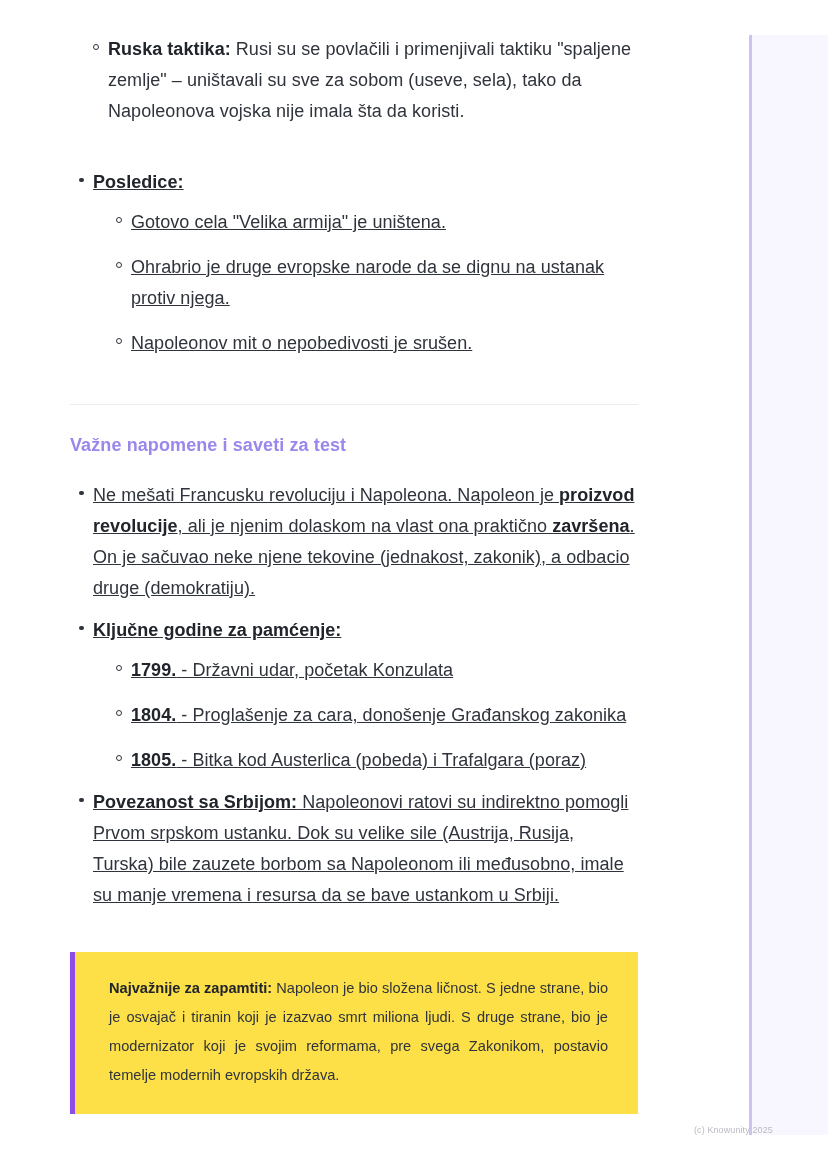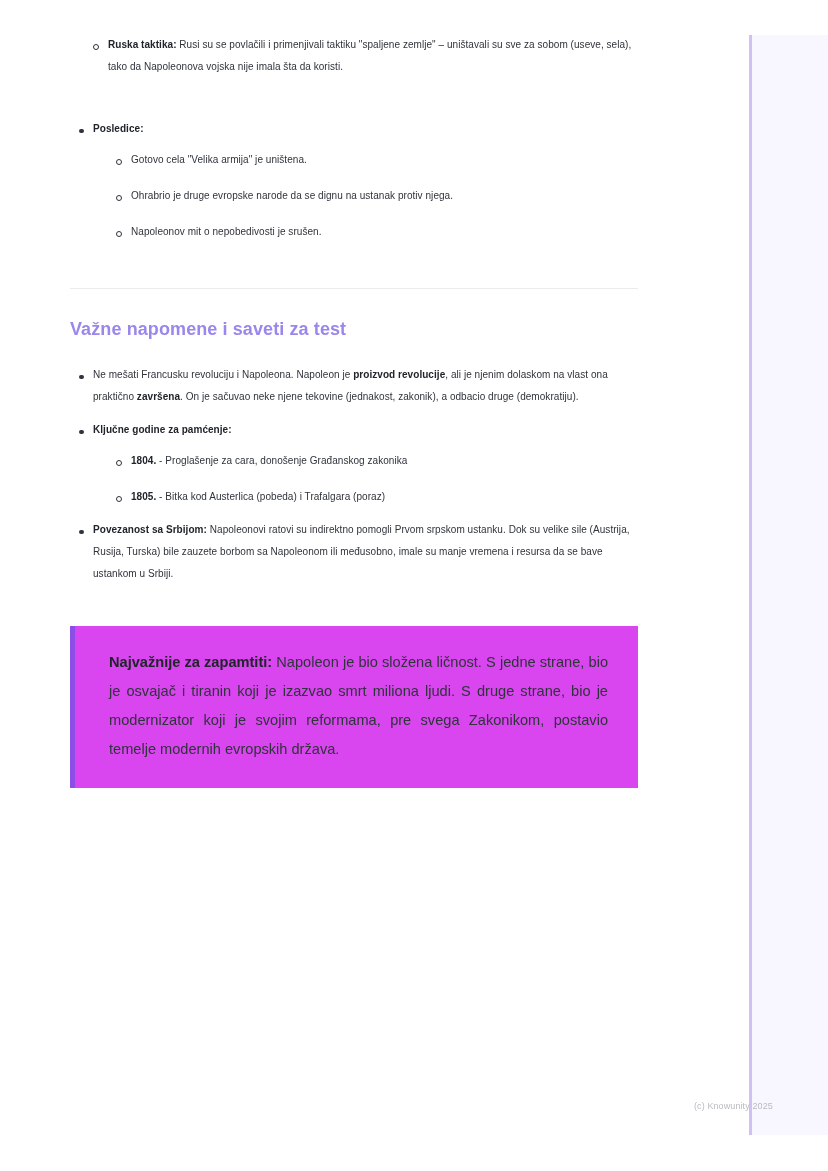--- a/index.html
+++ b/index.html
@@ -48,30 +48,31 @@
   }
 
   ul.lv1, ul.lv2 {
     margin: 0;
     padding: 0;
     list-style: none;
   }
 
   li.item {
     position: relative;
-    font-size: 10px;
-    line-height: 22px;
+    font-size: 18px;
+    line-height: 31px;
     color: #2f333b;
     letter-spacing: 0.05px;
   }
 
   
   ul.lv1 > li.item {
     padding-left: 23px;
     margin-bottom: 11px;
+    text-decoration: underline;
   }
   ul.lv1 > li.item::before {
     content: "";
     position: absolute;
     left: 9px;
     top: 10.5px;
     width: 4.5px;
     height: 4.5px;
     border-radius: 50%;
     background: #2f333b;
@@ -127,37 +128,37 @@
     color: #9b87ec;
     margin: 0;
     letter-spacing: 0.1px;
   }
 
   
   .callout {
     position: relative;
     width: 568px;
     box-sizing: border-box;
-    background: #d946ef;
+    background: #fde047;
     border-left: 5px solid #8b4fe8;
     padding: 22px 30px 24px 34px;
   }
   .callout p {
     margin: 0;
     font-size: 14.6px;
     line-height: 29px;
     color: #2f333b;
     text-align: justify;
   }
 
   
   .watermark {
     position: absolute;
     left: 694px;
-    top: 1101px;
+    top: 1125px;
     font-size: 9px;
     color: #b9bbc2;
     letter-spacing: 0.1px;
     white-space: nowrap;
   }
 
   .sp-24 { height: 24px; }
   .sp-18 { height: 18px; }
   .sp-30 { height: 30px; }
   .sp-34 { height: 34px; }
@@ -199,20 +200,21 @@
     <h2 class="heading">Važne napomene i saveti za test</h2>
 
     <div class="sp-24"></div>
 
     <ul class="lv1">
       <li class="item"><span>Ne mešati Francusku revoluciju i Napoleona. Napoleon je </span><b class="b">proizvod revolucije</b><span>, ali je njenim dolaskom na vlast ona praktično </span><b class="b">završena</b><span>. On je sačuvao neke njene tekovine (jednakost, zakonik), a odbacio druge (demokratiju).</span></li>
 
       <li class="item">
         <b class="b">Ključne godine za pamćenje:</b>
         <ul class="lv2">
+          <li class="item"><b class="b">1799.</b><span> - Državni udar, početak Konzulata</span></li>
           <li class="item"><b class="b">1804.</b><span> - Proglašenje za cara, donošenje Građanskog zakonika</span></li>
           <li class="item"><b class="b">1805.</b><span> - Bitka kod Austerlica (pobeda) i Trafalgara (poraz)</span></li>
         </ul>
       </li>
 
       <li class="item" style=""><b class="b">Povezanost sa Srbijom:</b><span> Napoleonovi ratovi su indirektno pomogli Prvom srpskom ustanku. Dok su velike sile (Austrija, Rusija, Turska) bile zauzete borbom sa Napoleonom ili međusobno, imale su manje vremena i resursa da se bave ustankom u Srbiji.</span></li>
     </ul>
 
     <div class="sp-30"></div>
 

